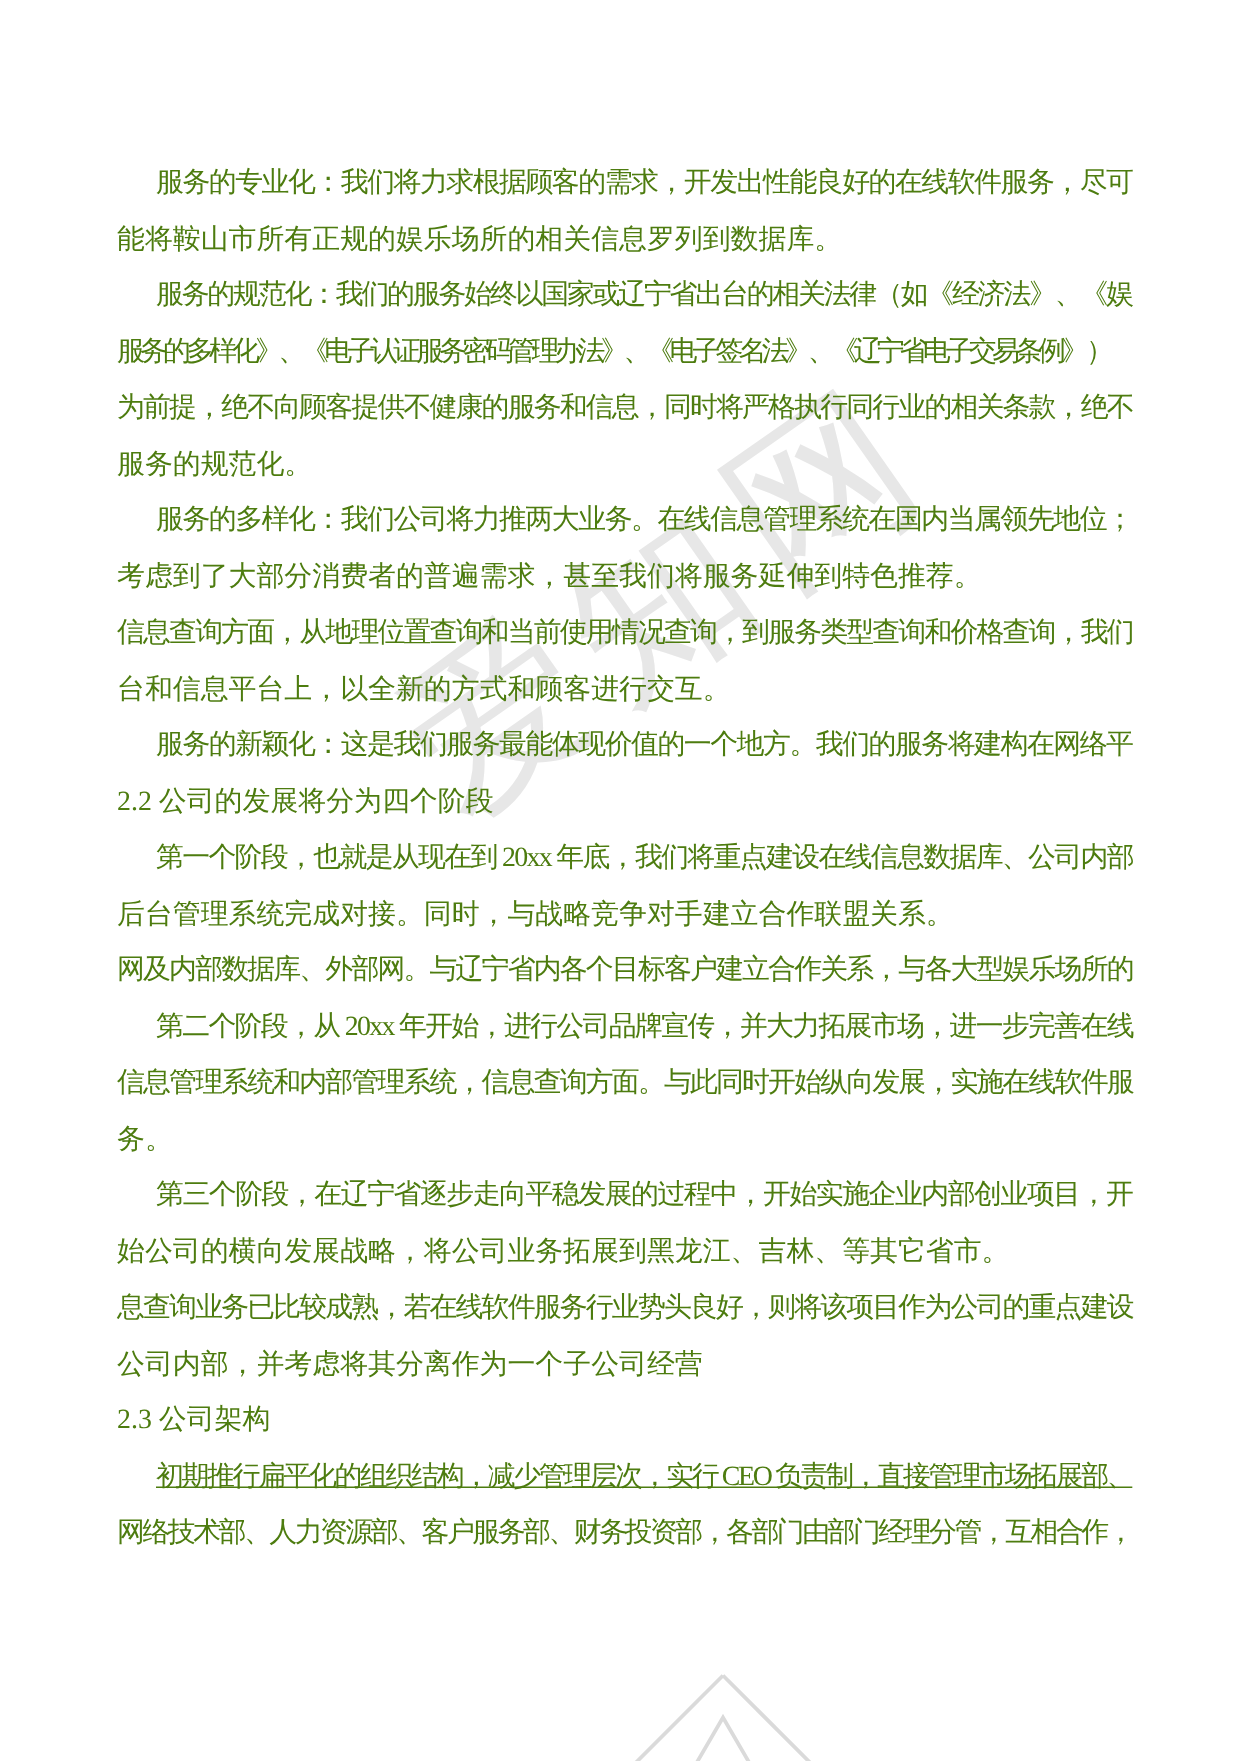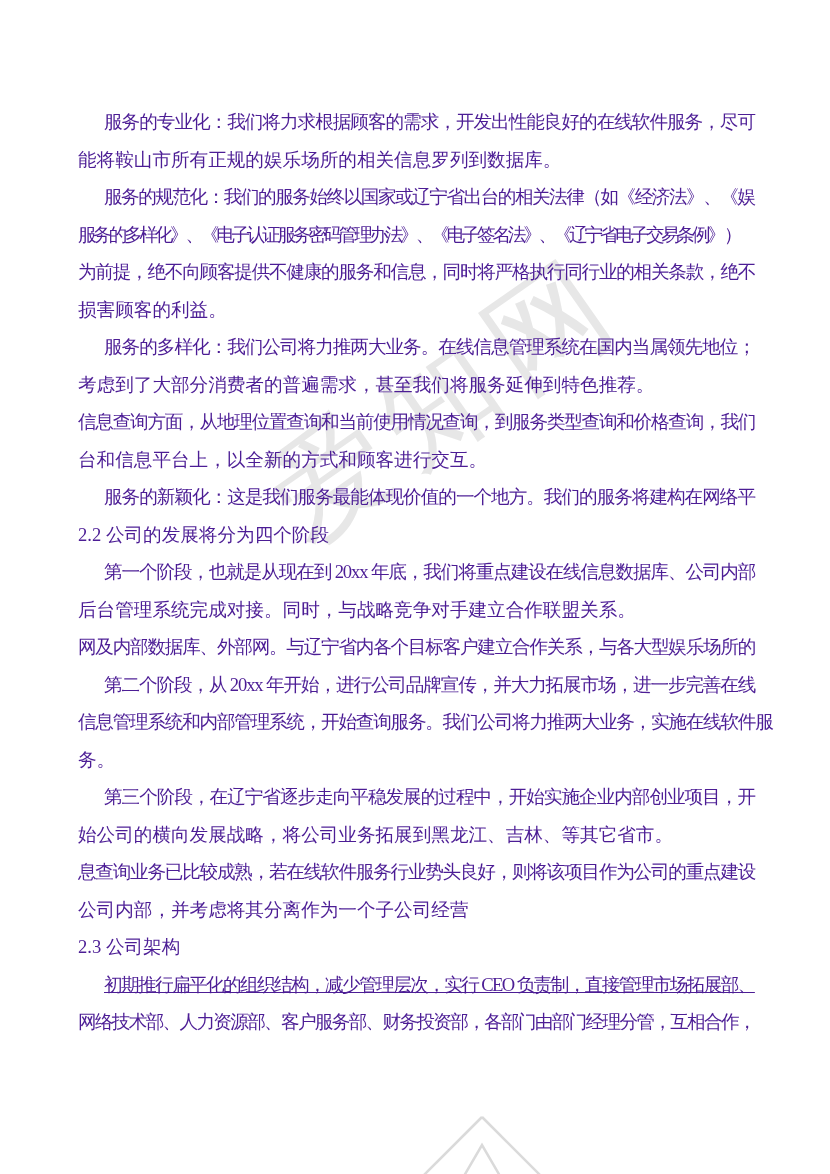--- a/index.html
+++ b/index.html
@@ -34,21 +34,21 @@
     left: 400px;
     top: 1116px;
     z-index: 0;
   }
   .content {
     position: absolute;
     left: 78px;
     top: 103px;
     width: 677px;
     z-index: 1;
-    color: #4c1d95;
+    color: #4d7c0f;
     font-size: 18.6px;
     line-height: 37.5px;
   }
   .ln {
     white-space: nowrap;
     height: 37.5px;
   }
   .ind { text-indent: 26px; }
   .heading {
     white-space: nowrap;
@@ -69,37 +69,37 @@
   </svg>
 
   <main class="content">
 
     <div class="ln fill ind" style="letter-spacing: -1px;">服务的专业化：我们将力求根据顾客的需求，开发出性能良好的在线软件服务，尽可</div>
     <div class="ln end">能将鞍山市所有正规的娱乐场所的相关信息罗列到数据库。</div>
 
     <div class="ln fill ind" style="letter-spacing: -1.47368px;">服务的规范化：我们的服务始终以国家或辽宁省出台的相关法律（如《经济法》、《娱</div>
     <div class="ln fill" style="letter-spacing: -3.24444px;">服务的多样化》、《电子认证服务密码管理办法》、《电子签名法》、《辽宁省电子交易条例》 ）</div>
     <div class="ln fill" style="letter-spacing: -1.23077px;">为前提，绝不向顾客提供不健康的服务和信息，同时将严格执行同行业的相关条款，绝不</div>
-    <div class="ln end">损害顾客的利益。</div>
+    <div class="ln end">服务的规范化。</div>
 
     <div class="ln fill ind" style="letter-spacing: -1px;">服务的多样化：我们公司将力推两大业务。在线信息管理系统在国内当属领先地位；</div>
     <div class="ln end">考虑到了大部分消费者的普遍需求，甚至我们将服务延伸到特色推荐。</div>
     <div class="ln fill" style="letter-spacing: -1.23077px;">信息查询方面，从地理位置查询和当前使用情况查询，到服务类型查询和价格查询，我们</div>
 
     <div class="ln end">台和信息平台上，以全新的方式和顾客进行交互。</div>
     <div class="ln fill ind" style="letter-spacing: -1px;">服务的新颖化：这是我们服务最能体现价值的一个地方。我们的服务将建构在网络平</div>
 
     <div class="heading">2.2 公司的发展将分为四个阶段</div>
 
     <div class="ln fill ind" style="letter-spacing: -1.12195px;">第一个阶段，也就是从现在到 20xx 年底，我们将重点建设在线信息数据库、公司内部</div>
     <div class="ln end">后台管理系统完成对接。同时，与战略竞争对手建立合作联盟关系。</div>
     <div class="ln fill" style="letter-spacing: -1.23077px;">网及内部数据库、外部网。与辽宁省内各个目标客户建立合作关系，与各大型娱乐场所的</div>
 
     <div class="ln fill ind" style="letter-spacing: -1.12195px;">第二个阶段，从 20xx 年开始，进行公司品牌宣传，并大力拓展市场，进一步完善在线</div>
-    <div class="ln fill" style="letter-spacing: -1.23077px;">信息管理系统和内部管理系统，开始查询服务。我们公司将力推两大业务，实施在线软件服</div>
+    <div class="ln fill" style="letter-spacing: -1.23077px;">信息管理系统和内部管理系统，信息查询方面。与此同时开始纵向发展，实施在线软件服</div>
     <div class="ln end">务。</div>
 
     <div class="ln fill ind" style="letter-spacing: -1px;">第三个阶段，在辽宁省逐步走向平稳发展的过程中，开始实施企业内部创业项目，开</div>
     <div class="ln end">始公司的横向发展战略，将公司业务拓展到黑龙江、吉林、等其它省市。</div>
 
     <div class="ln fill" style="letter-spacing: -1.23077px;">息查询业务已比较成熟，若在线软件服务行业势头良好，则将该项目作为公司的重点建设</div>
     <div class="ln end">公司内部，并考虑将其分离作为一个子公司经营</div>
 
     <div class="heading">2.3 公司架构</div>
 

